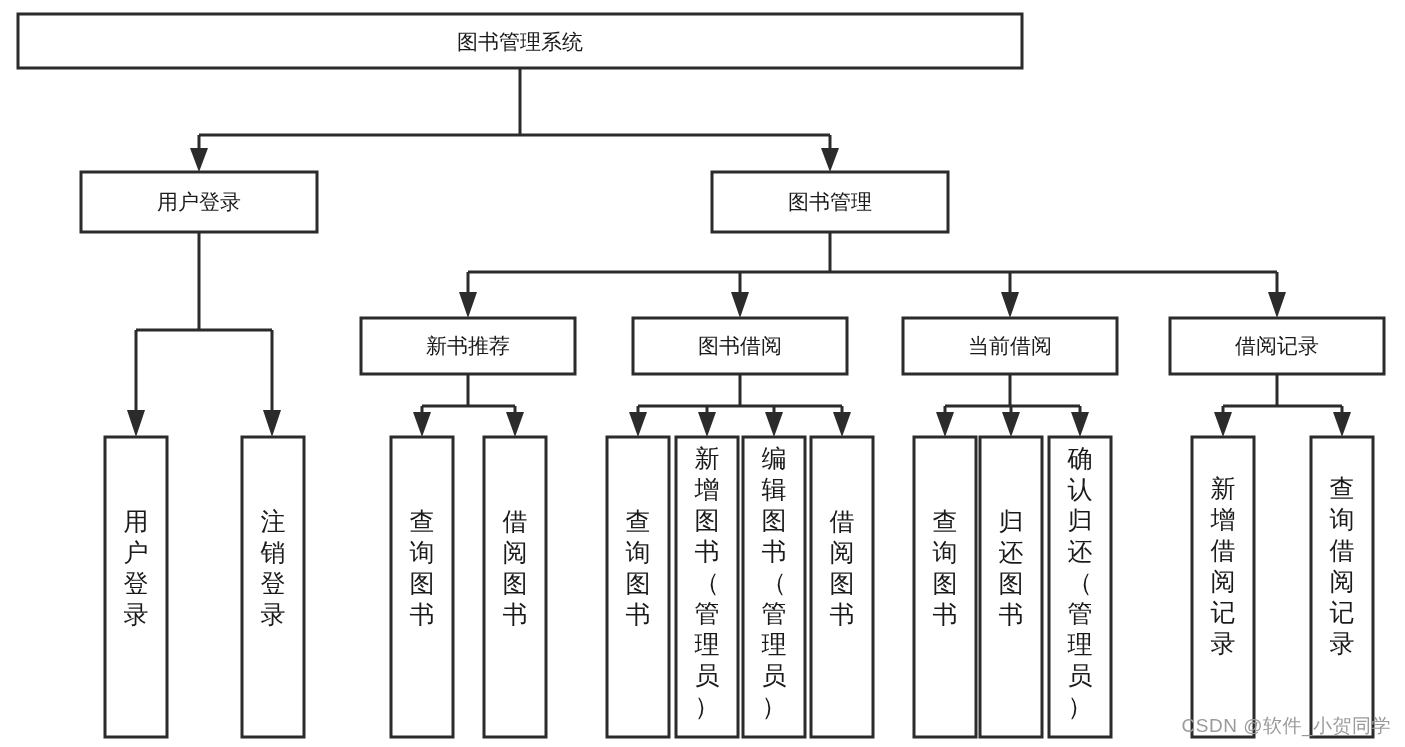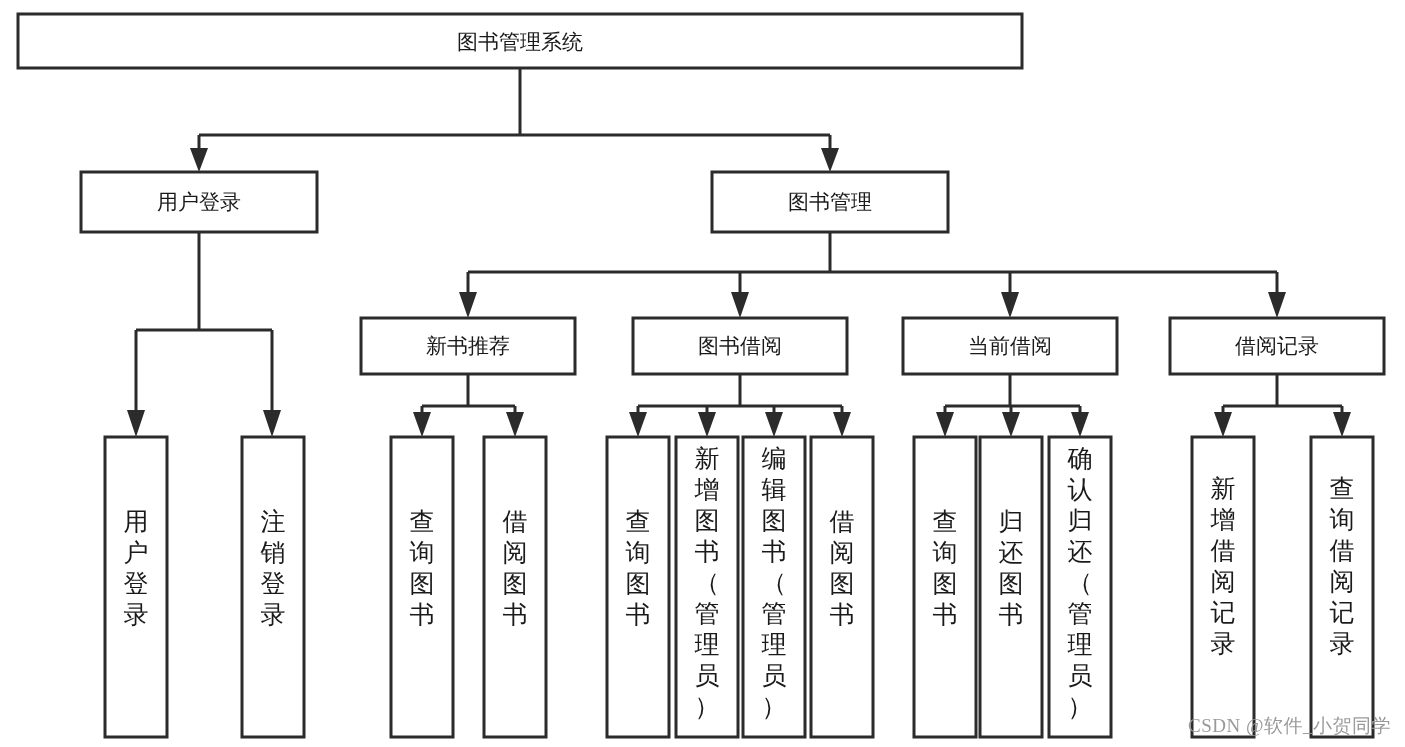--- a/index.html
+++ b/index.html
@@ -50,21 +50,21 @@
   .node-label-v {
     font-family: "Liberation Sans", "DejaVu Sans", sans-serif;
     font-size: 25px;
     fill: #1a1a1a;
     text-anchor: middle;
   }
   .watermark-text {
     position: absolute;
     right: 14px;
     bottom: 8px;
-    font-family: Liberation Serif, serif;
+    font-family: Liberation Sans, sans-serif;
     font-size: 19px;
     color: #9a9a9a;
     letter-spacing: 0.5px;
     white-space: nowrap;
     pointer-events: none;
   }
 </style>
 </head>
 <body>
 

